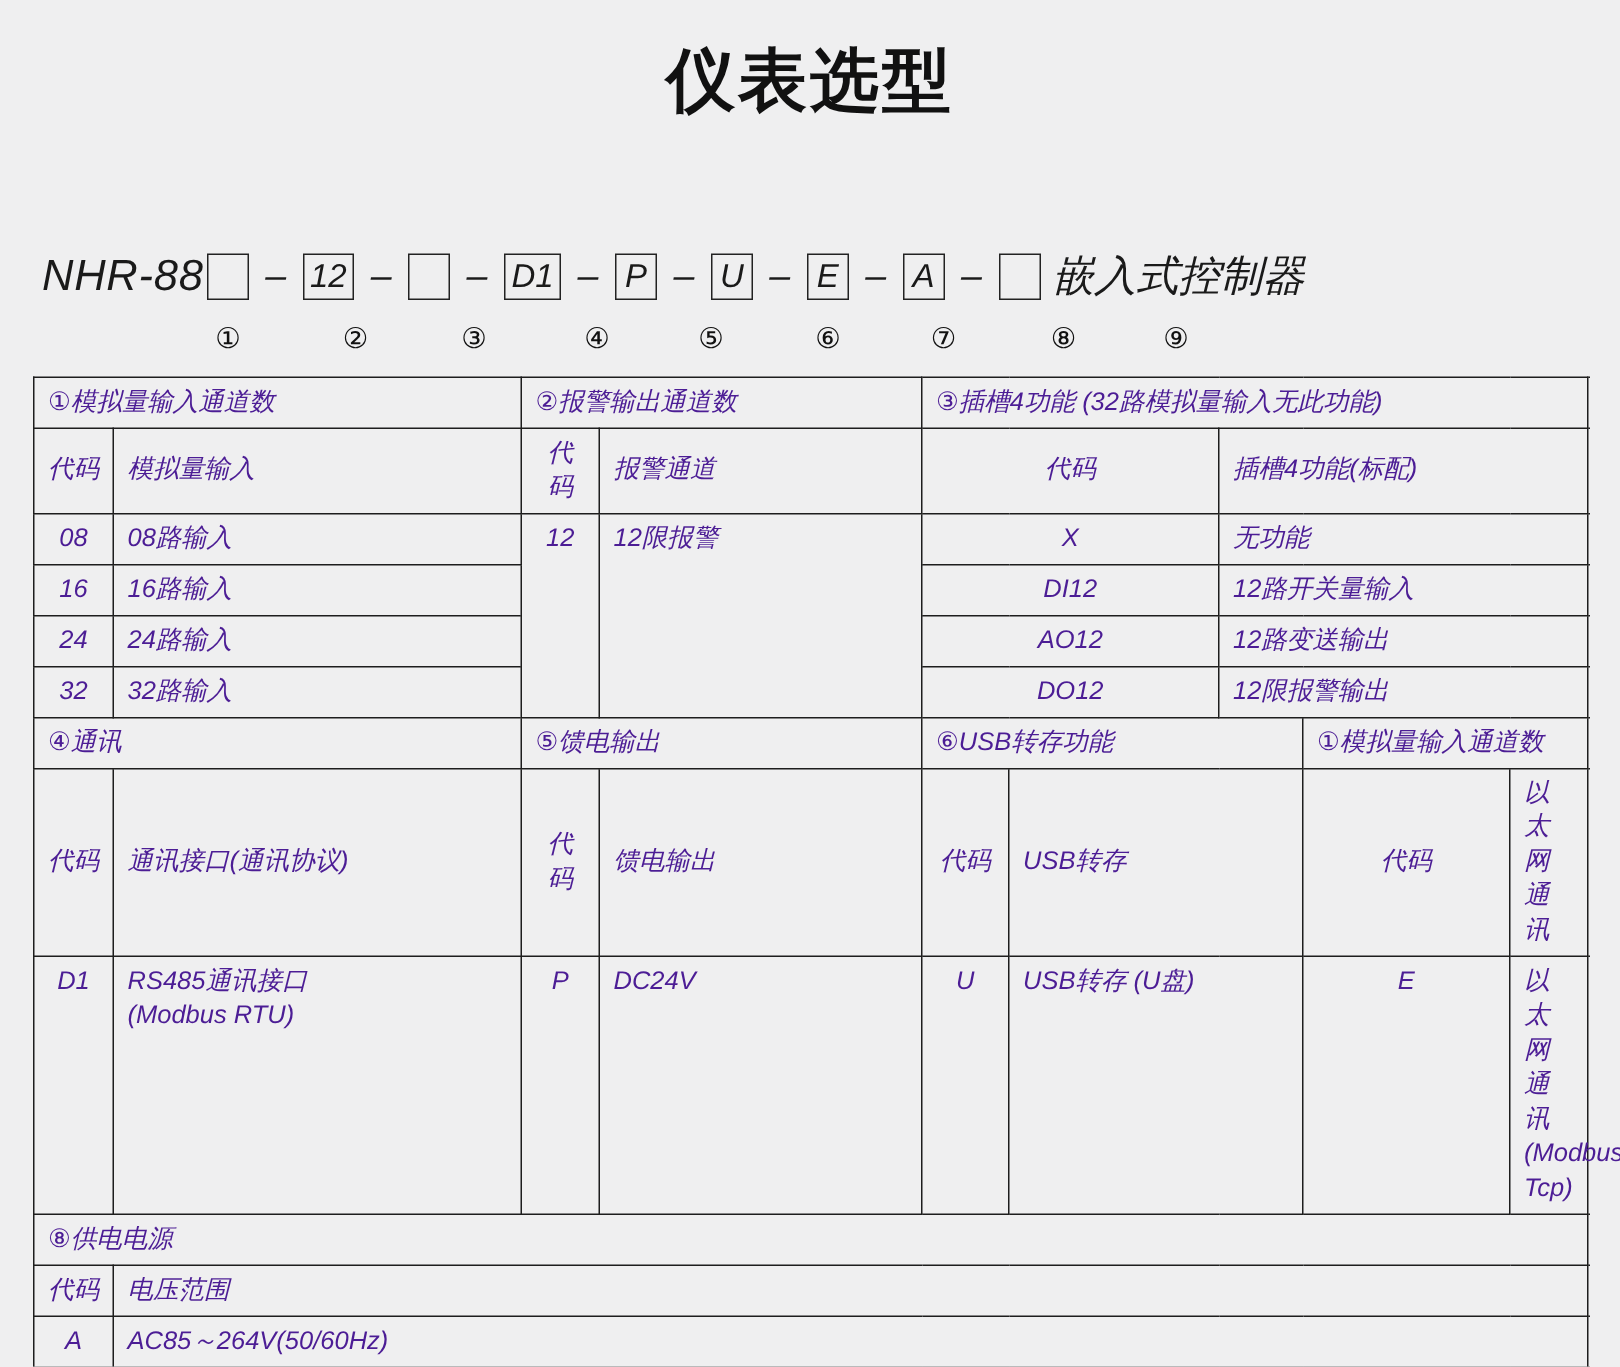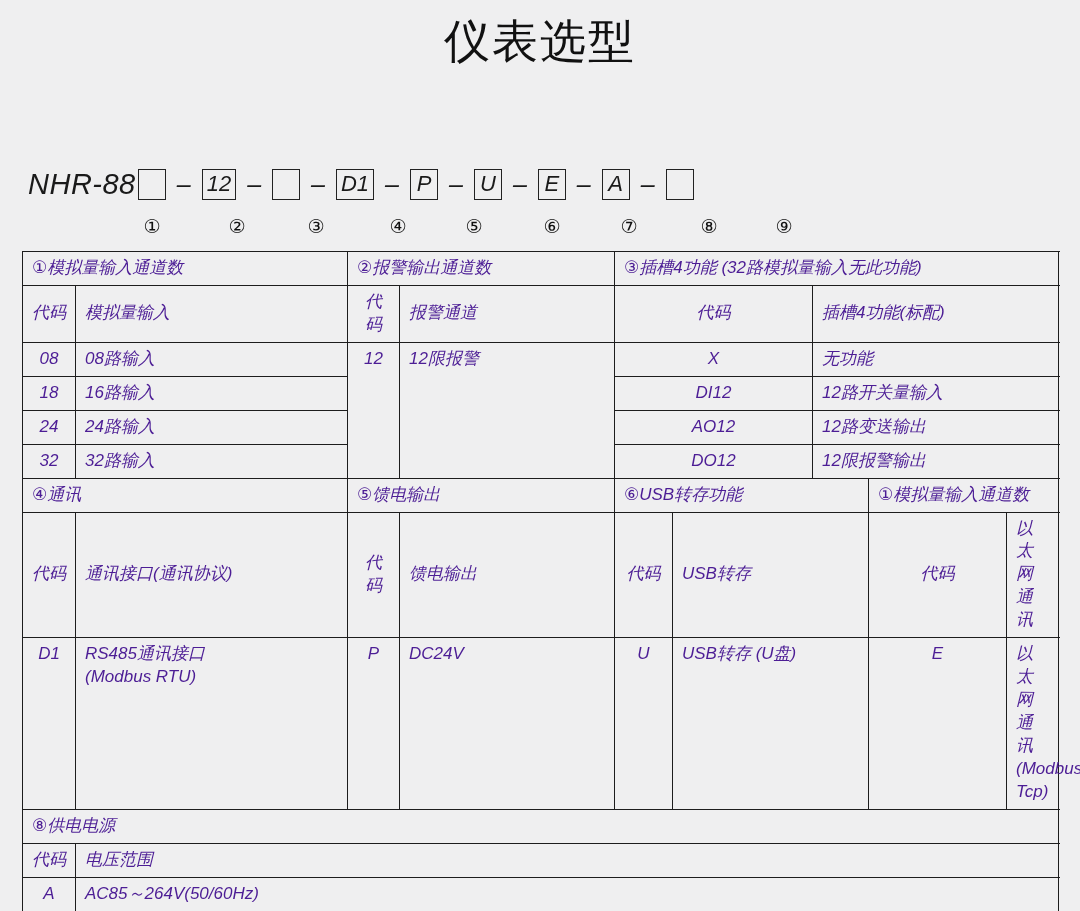--- a/index.html
+++ b/index.html
@@ -13,23 +13,23 @@
   .page { position: relative; width: 1080px; height: 911px; }
 
   
   .header {
     width: 1080px; height: 127px;
     background: #efeff0;
     text-align: center;
     padding-top: 10px;
   }
   .header h1 {
-    margin: 0;
+    margin: 12px;
     font-size: 46px;
-    font-weight: normal;
+    font-weight: bold;
     letter-spacing: 2px;
     line-height: 62px;
     color: #111;
   }
   .header .sub {
     margin-top: 6px;
     font-size: 20px;
     color: #1b1b1b;
     letter-spacing: .3px;
   }
@@ -127,20 +127,21 @@
       <span class="dash">–</span>
       <span class="box">P</span>
       <span class="dash">–</span>
       <span class="box">U</span>
       <span class="dash">–</span>
       <span class="box">E</span>
       <span class="dash">–</span>
       <span class="box">A</span>
       <span class="dash">–</span>
       <span class="box"></span>
+      <span class="tail">嵌入式控制器</span>
     </div>
 
     <div class="circ-row">
       <span class="circ" style="left:130px">①</span>
       <span class="circ" style="left:215px">②</span>
       <span class="circ" style="left:294px">③</span>
       <span class="circ" style="left:376px">④</span>
       <span class="circ" style="left:452px">⑤</span>
       <span class="circ" style="left:530px">⑥</span>
       <span class="circ" style="left:607px">⑦</span>
@@ -180,21 +181,21 @@
 
       <tr>
         <td class="code nb-b">08</td>
         <td class="nb-b">08路输入</td>
         <td class="code nb-b" rowspan="4" style="vertical-align:top;">12</td>
         <td rowspan="4" style="vertical-align:top;">12限报警</td>
         <td class="code nb-b" colspan="2">X</td>
         <td class="nb-b" colspan="4">无功能</td>
       </tr>
       <tr>
-        <td class="code nb-b nb-t">18</td>
+        <td class="code nb-b nb-t">16</td>
         <td class="nb-b nb-t">16路输入</td>
         <td class="code nb-b nb-t" colspan="2">DI12</td>
         <td class="nb-b nb-t" colspan="4">12路开关量输入</td>
       </tr>
       <tr>
         <td class="code nb-b nb-t">24</td>
         <td class="nb-b nb-t">24路输入</td>
         <td class="code nb-b nb-t" colspan="2">AO12</td>
         <td class="nb-b nb-t" colspan="4">12路变送输出</td>
       </tr>

